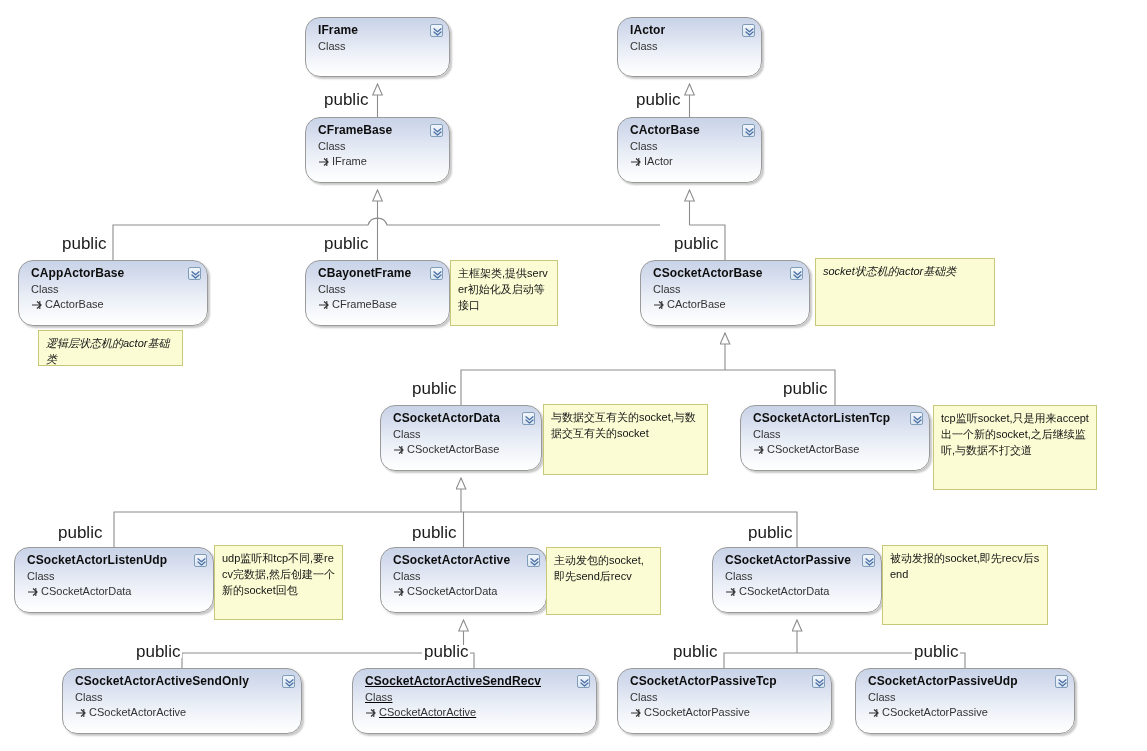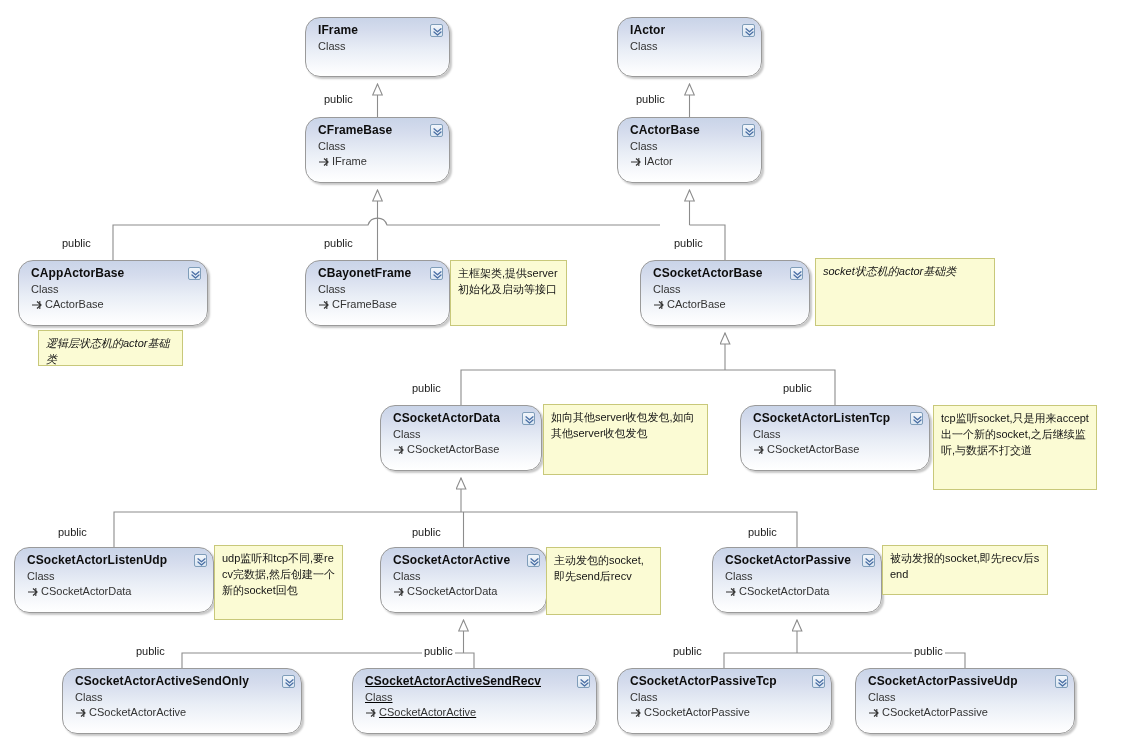--- a/index.html
+++ b/index.html
@@ -76,21 +76,21 @@
     color:#141414;
     line-height:16px;
     padding:4px 6px 3px 7px;
     overflow:hidden;
     word-break:break-all;
   }
 
   
   .elabel{
     position:absolute;
-    font-size:11px;
+    font-size:17px;
     color:#1a1a1a;
     background:#ffffff;
     padding:0 2px;
     line-height:13px;
     white-space:nowrap;
   }
 </style>
 </head>
 <body>
 
@@ -359,28 +359,28 @@
             </svg></span><span>CSocketActorPassive</span></div>
         <div class="chev">
           <svg width="11" height="11" viewBox="0 0 11 11">
             <path d="M2 2.8 L5.5 5.8 L9 2.8" stroke="#4a6fa5" stroke-width="1.3" fill="none" stroke-linecap="round" stroke-linejoin="round"></path>
             <path d="M2 6 L5.5 9 L9 6" stroke="#4a6fa5" stroke-width="1.3" fill="none" stroke-linecap="round" stroke-linejoin="round"></path>
           </svg>
         </div>
       </div>
     </div>
   <div id="notes-layer">
-      <div class="note" style="left: 450px; top: 260px; width: 117px; height: 66px;">主框架类,提供server初始化及启动等接口</div>
+      <div class="note" style="left: 450px; top: 260px; width: 108px; height: 66px;">主框架类,提供server初始化及启动等接口</div>
       <div class="note" style="left: 38px; top: 330px; width: 145px; height: 36px; font-style: italic;">逻辑层状态机的actor基础类</div>
       <div class="note" style="left: 815px; top: 258px; width: 180px; height: 68px; font-style: italic;">socket状态机的actor基础类</div>
-      <div class="note" style="left: 543px; top: 404px; width: 165px; height: 71px;">如向其他server收包发包,如向其他server收包发包</div>
+      <div class="note" style="left: 543px; top: 404px; width: 165px; height: 71px;">与数据交互有关的socket,与数据交互有关的socket</div>
       <div class="note" style="left: 933px; top: 405px; width: 164px; height: 85px;">tcp监听socket,只是用来accept出一个新的socket,之后继续监听,与数据不打交道</div>
       <div class="note" style="left: 214px; top: 545px; width: 129px; height: 75px;">udp监听和tcp不同,要recv完数据,然后创建一个新的socket回包</div>
       <div class="note" style="left: 546px; top: 547px; width: 115px; height: 68px;">主动发包的socket,即先send后recv</div>
-      <div class="note" style="left: 882px; top: 545px; width: 166px; height: 50px;">被动发报的socket,即先recv后send</div>
+      <div class="note" style="left: 882px; top: 545px; width: 166px; height: 80px;">被动发报的socket,即先recv后send</div>
     </div>
   <div id="labels-layer">
       <div class="elabel" style="left: 322px; top: 93px;">public</div>
       <div class="elabel" style="left: 634px; top: 93px;">public</div>
       <div class="elabel" style="left: 60px; top: 237px;">public</div>
       <div class="elabel" style="left: 322px; top: 237px;">public</div>
       <div class="elabel" style="left: 672px; top: 237px;">public</div>
       <div class="elabel" style="left: 410px; top: 382px;">public</div>
       <div class="elabel" style="left: 781px; top: 382px;">public</div>
       <div class="elabel" style="left: 56px; top: 526px;">public</div>

